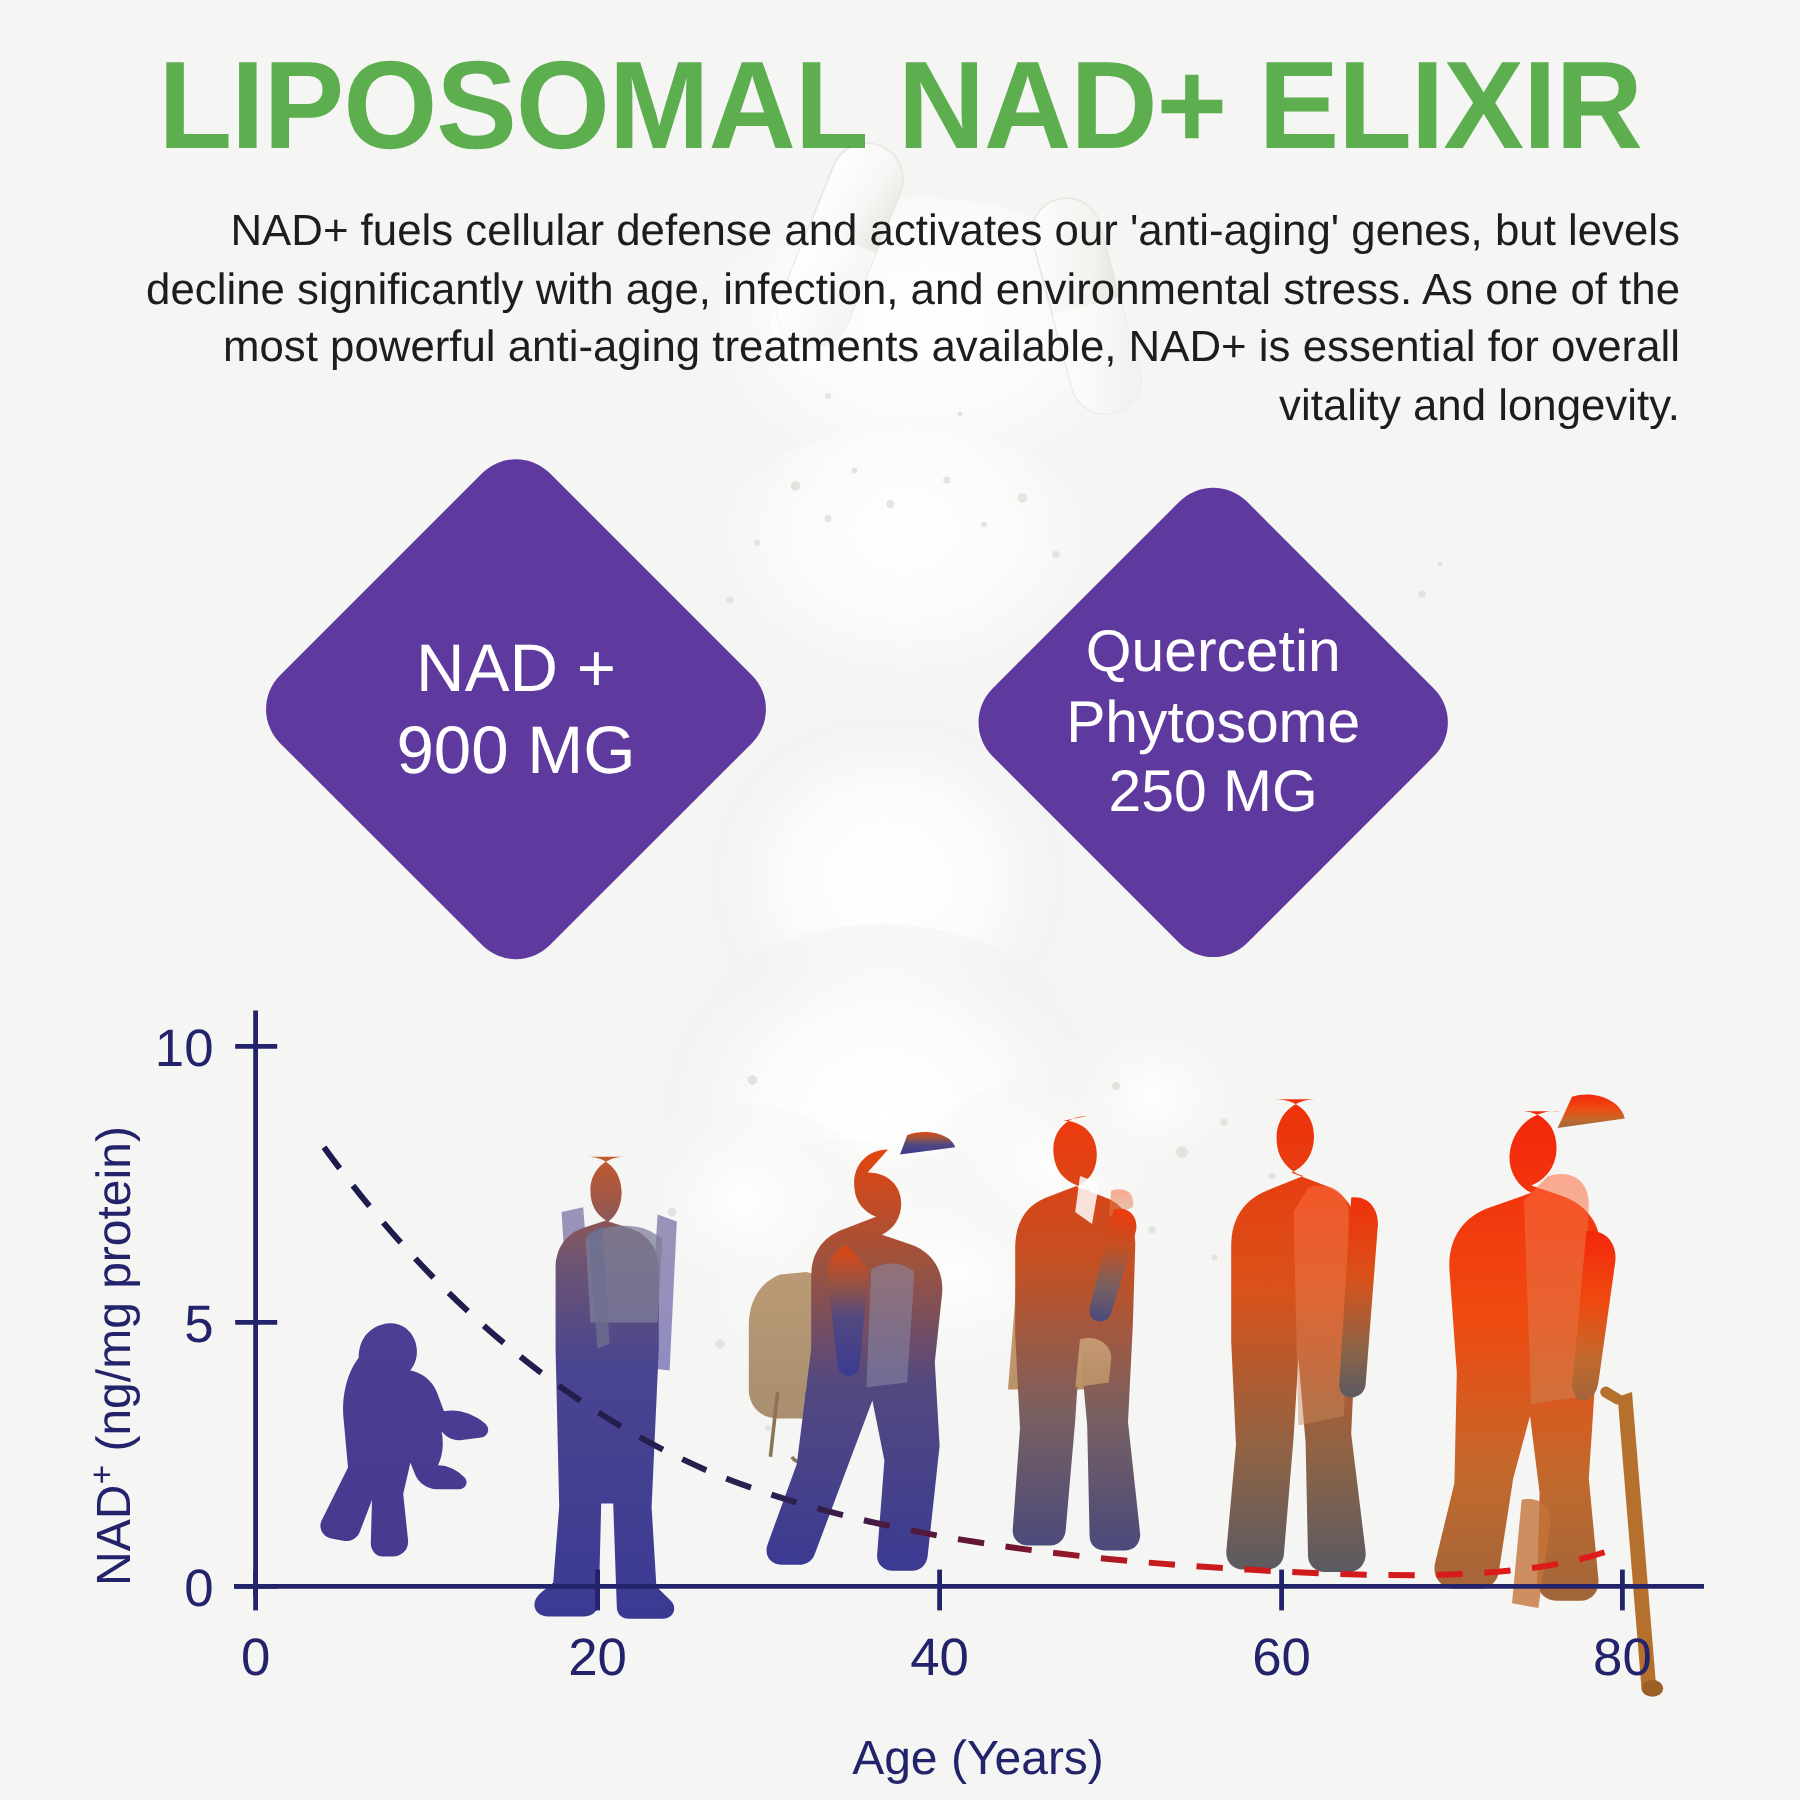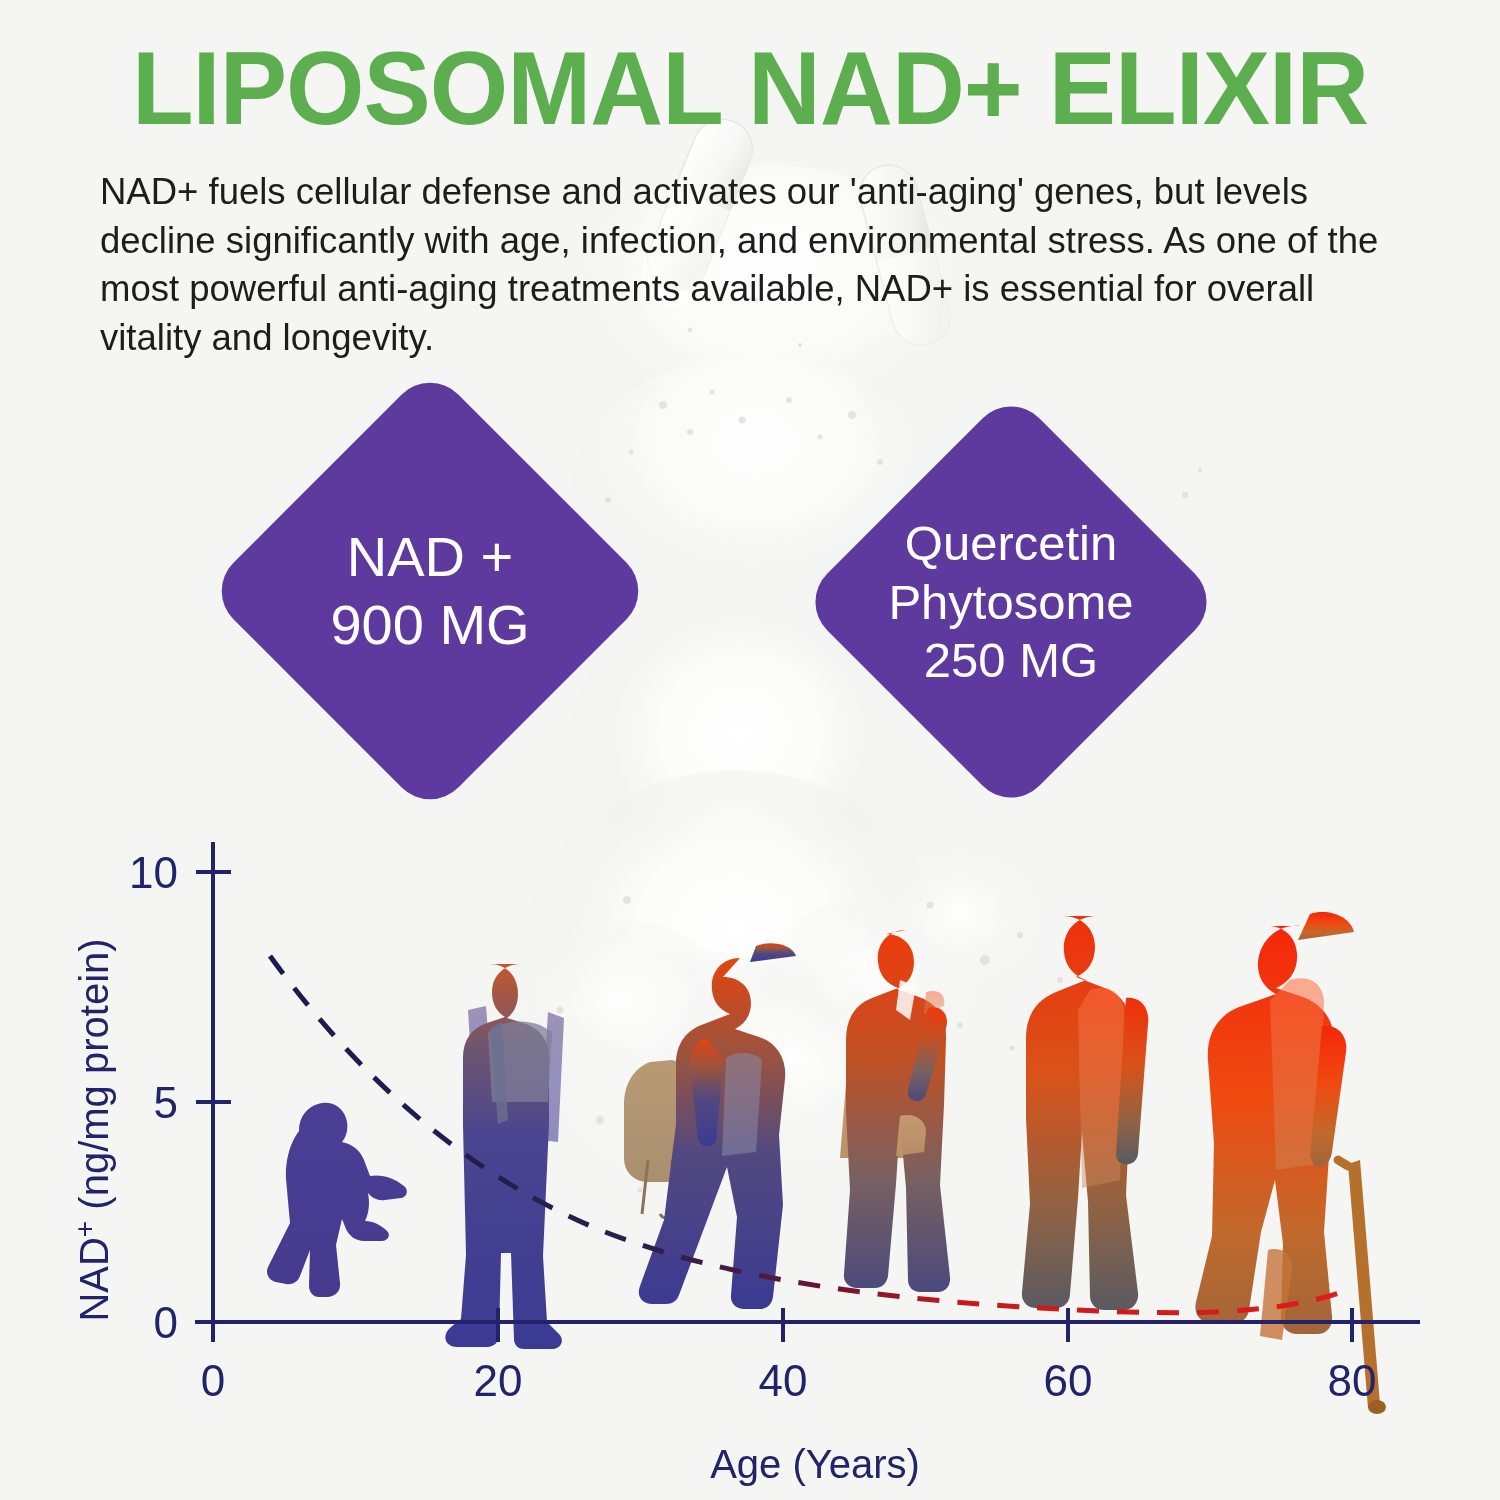--- a/index.html
+++ b/index.html
@@ -26,21 +26,21 @@
     letter-spacing:-1px;
     line-height:1.0;
     color:#5cae4e;
     transform:scaleX(0.97);
     white-space:nowrap;
     z-index:6;
   }
   .subtitle{
     position:absolute;
     left:100px;top:168px;width:1300px;
-    text-align:left;
+    text-align:right;
     font-size:36.5px;
     line-height:1.33;
     color:#1d1d1d;
     z-index:6;
     font-family:"Liberation Sans", sans-serif;
   }
 
   
   .diamond{
     position:absolute;

